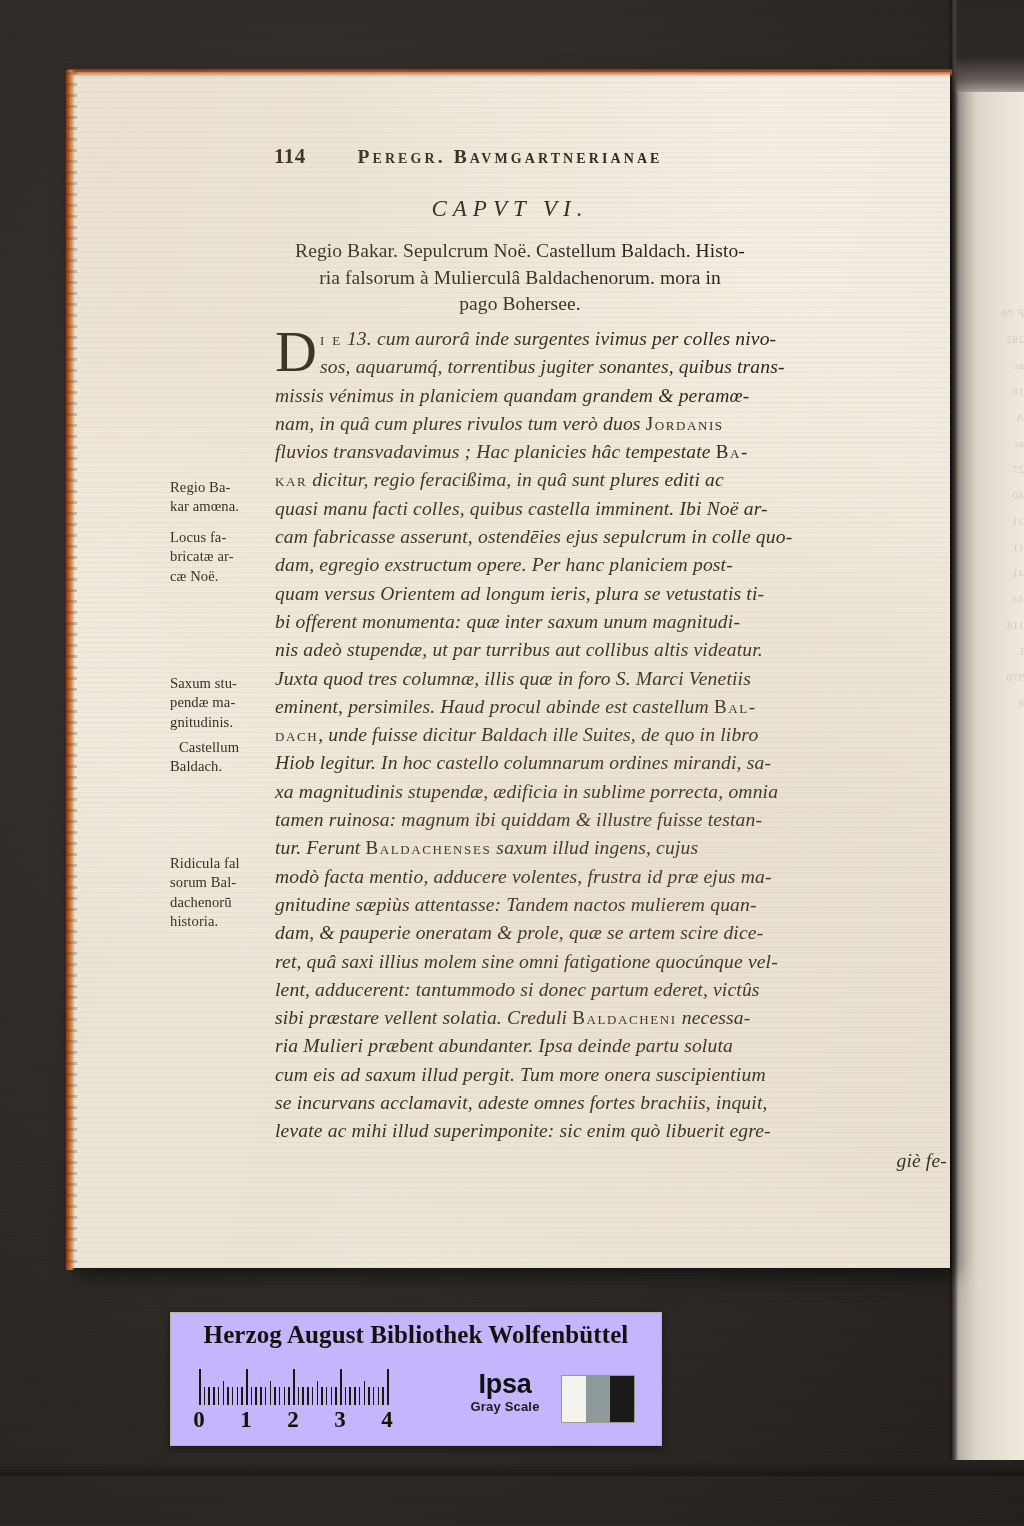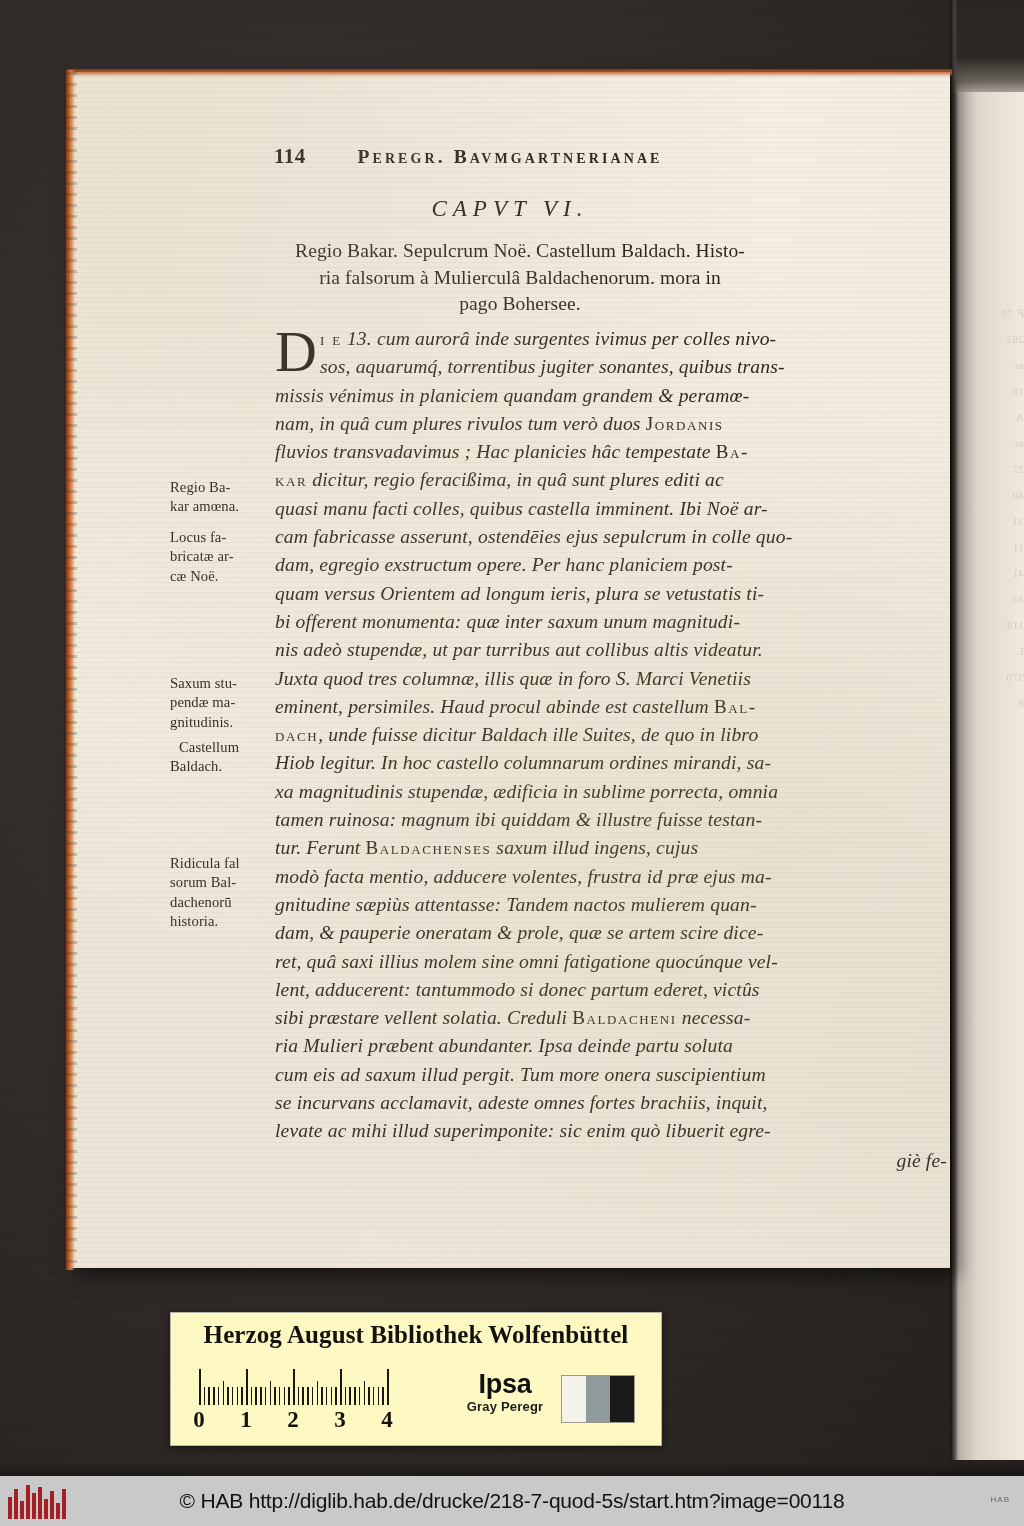--- a/index.html
+++ b/index.html
@@ -212,21 +212,21 @@
   .gloss{
     position:absolute;
     width:102px;
   }
 
   
   .target-card{
     position:absolute;
     left:170px; top:1312px;
     width:490px; height:132px;
-    background:#fef9c3;
+    background:#c4b5fd;
     border:1px solid #b9b4a8;
     box-shadow:0 2px 7px rgba(0,0,0,.5);
   }
   .target-title{
     position:absolute; left:0; right:0; top:8px;
     text-align:center;
     font-family:"Liberation Serif", serif;
     font-weight:bold;
     font-size:25px;
     color:#14120f;
@@ -431,41 +431,25 @@
         <span class="tick" style="left: 189.3px; height: 18px; width: 1.5px;"></span>
         <span class="tick" style="left: 194px; height: 36px; width: 2.2px;"></span>
         <span class="num" style="left: 6px;">0</span>
         <span class="num" style="left: 53px;">1</span>
         <span class="num" style="left: 100px;">2</span>
         <span class="num" style="left: 147px;">3</span>
         <span class="num" style="left: 194px;">4</span>
       </div>
     <div class="kodak-wrap">
       <div class="kodak-word">Ipsa</div>
-      <div class="kodak-sub">Gray Peregr</div>
+      <div class="kodak-sub">Gray Scale</div>
     </div>
     <div class="gray-patches">
         <i style="background: rgb(244, 242, 236); flex: 1 1 0%;"></i>
         <i style="background: rgb(143, 154, 156); flex: 1 1 0%;"></i>
         <i style="background: rgb(26, 26, 26); flex: 1 1 0%;"></i>
       </div>
   </div>
 
   <div class="footer-shadow"></div>
 
-  <div class="footer-bar">
-    <div class="hab-logo">
-        <i style="height: 22px; background: rgb(163, 31, 36);"></i>
-        <i style="height: 30px; background: rgb(163, 31, 36);"></i>
-        <i style="height: 18px; background: rgb(163, 31, 36);"></i>
-        <i style="height: 34px; background: rgb(163, 31, 36);"></i>
-        <i style="height: 26px; background: rgb(163, 31, 36);"></i>
-        <i style="height: 32px; background: rgb(163, 31, 36);"></i>
-        <i style="height: 20px; background: rgb(163, 31, 36);"></i>
-        <i style="height: 28px; background: rgb(163, 31, 36);"></i>
-        <i style="height: 16px; background: rgb(163, 31, 36);"></i>
-        <i style="height: 30px; background: rgb(163, 31, 36);"></i>
-      </div>
-    <div class="footer-text">© HAB http://diglib.hab.de/drucke/218-7-quod-5s/start.htm?image=00118</div>
-    <div class="footer-code">HAB</div>
-  </div>
 
 </div>
 
 </body></html>

